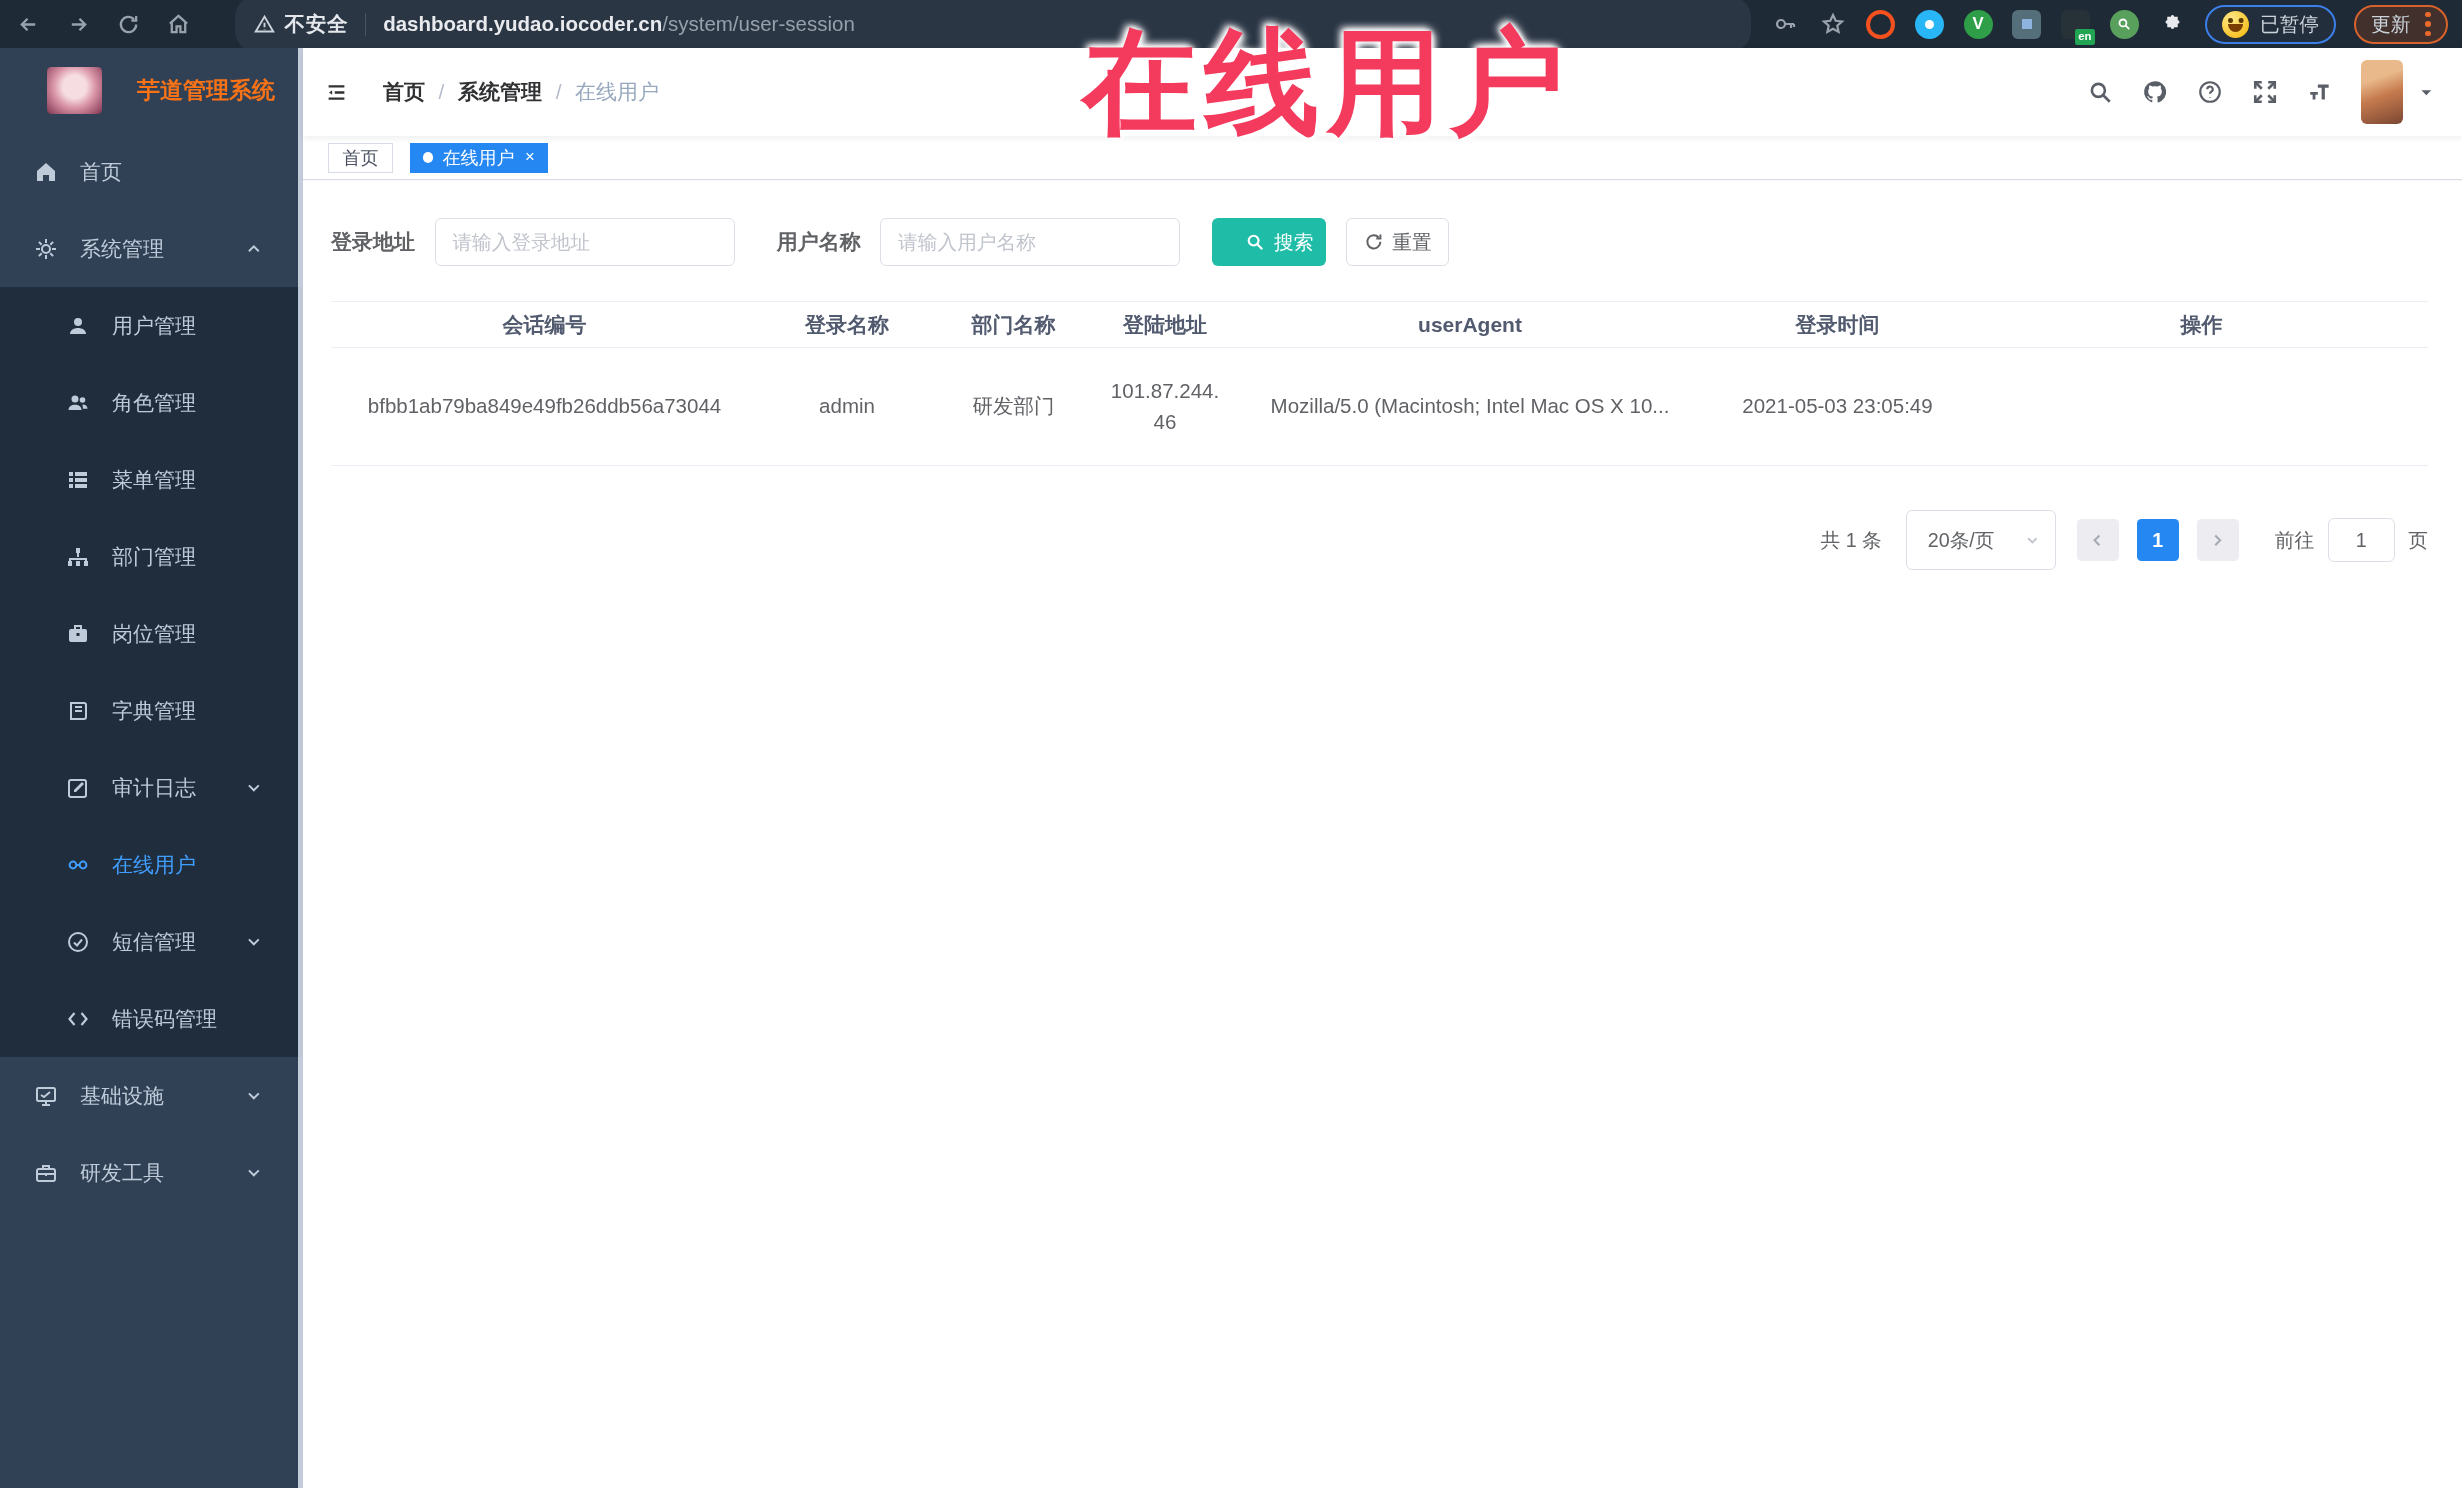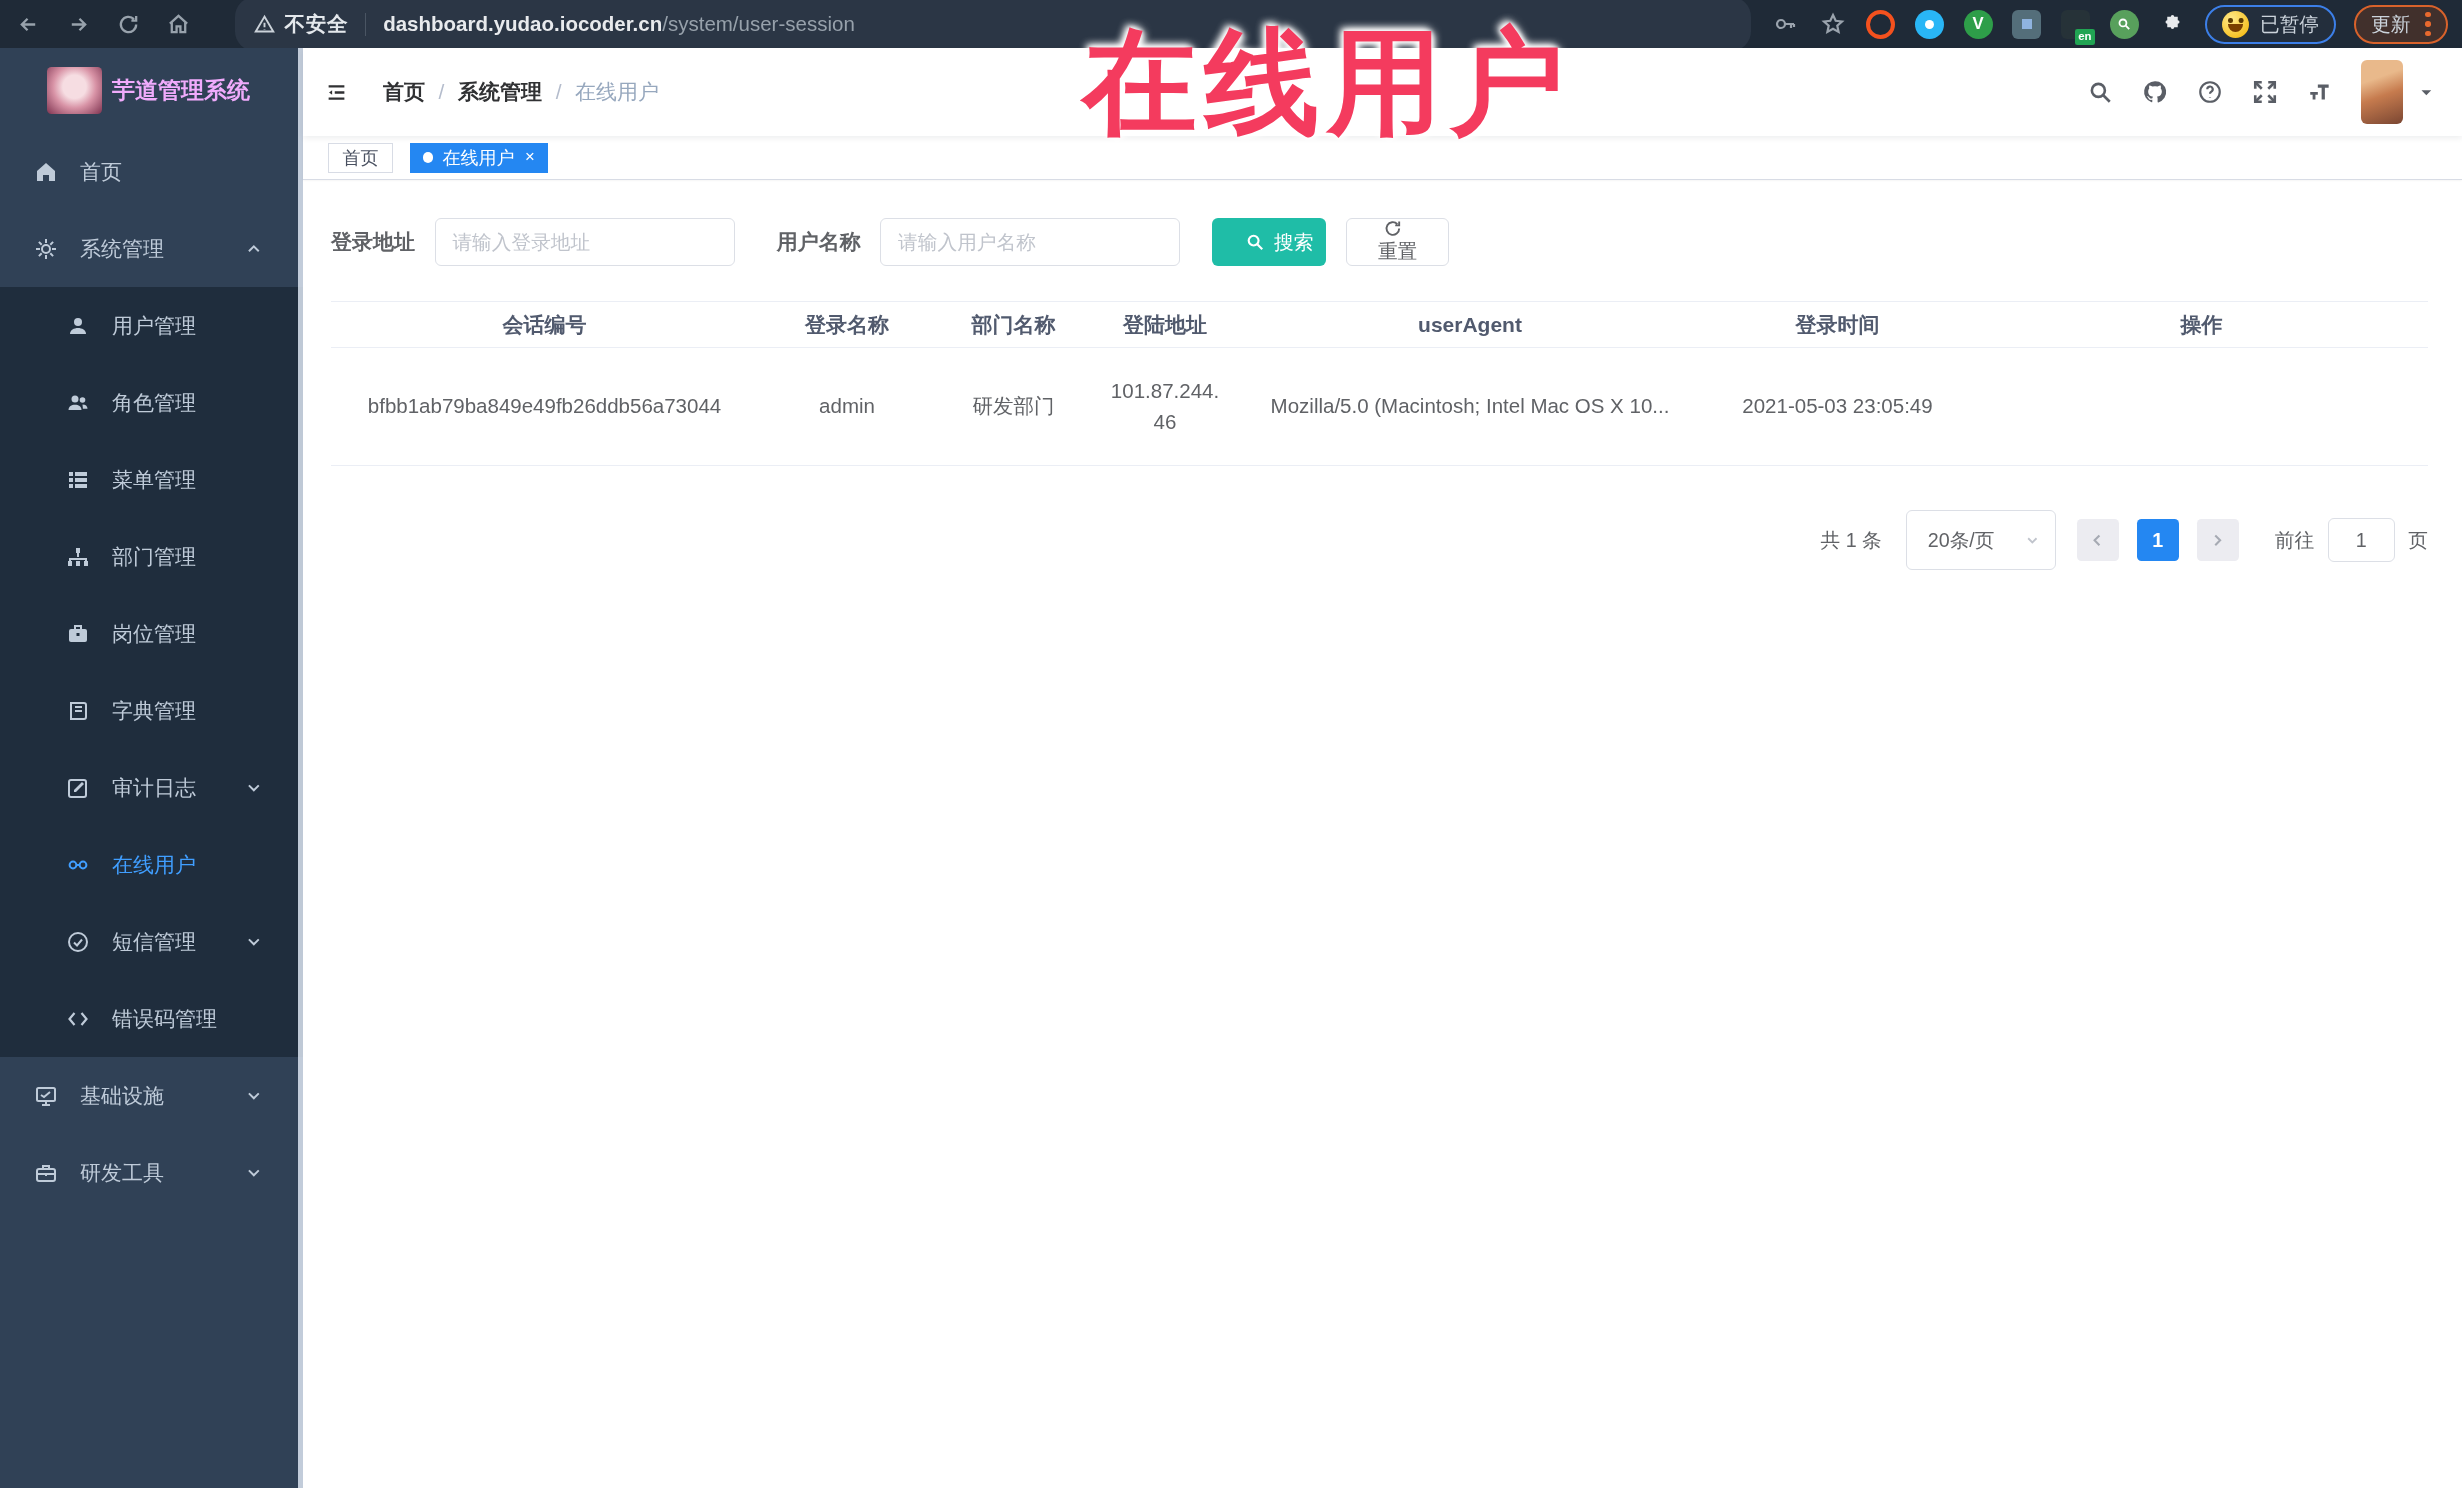--- a/index.html
+++ b/index.html
@@ -29,21 +29,21 @@
   .cap-label { color:#CBD3DB; font-size:19.7px; }
   .dots3 { width:6px; margin-left:15px; display:flex; flex-direction:column; gap:4.5px; }
   .dots3 i { width:5.3px; height:5.3px; border-radius:50%; background:#E8692E; }
 
   
   .app { position:absolute; top:48px; left:0; right:0; bottom:0; display:flex; }
   .sidebar { width:303px; background:#304156; position:relative; flex:0 0 auto; }
   .side-scroll { position:absolute; top:0; right:0; width:5.3px; height:100%; background:#DCE5F1; opacity:.85; }
   .logo-row { height:85px; display:flex; align-items:center; padding-left:47px; }
   .logo-img { width:55px; height:47px; border-radius:4.5px; background:radial-gradient(circle at 50% 42%, #F6DDE2 0 30%, #D893A6 55%, #7E3350 100%); flex:0 0 auto; }
-  .logo-title { color:#f0abfc; font-size:23px; font-weight:600; margin-left:10px; white-space:nowrap; }
+  .logo-title { color:#f97316; font-size:23px; font-weight:600; margin-left:35px; white-space:nowrap; }
   .menu-item { height:77px; display:flex; align-items:center; padding-left:32px; color:#BFCBD9; font-size:21px; cursor:pointer; position:relative; }
   .menu-item .mi { width:27px; height:27px; margin-right:21px; display:flex; align-items:center; justify-content:center; flex:0 0 auto; }
   .menu-item .mi svg { width:24px; height:24px; }
   .submenu { background:#1F2D3D; }
   .submenu .menu-item { padding-left:64px; }
   .menu-item.active { color:#409EFF; }
   .chev { position:absolute; right:39px; width:19.7px; height:19.7px; color:#BFCBD9; }
 
   .main { flex:1; display:flex; flex-direction:column; min-width:0; background:#fff; }
 
@@ -70,21 +70,21 @@
   
   .content { padding:38px 34px 0 28px; }
   .filter-row { display:flex; align-items:center; }
   .f-label { font-size:21px; font-weight:700; color:#606266; margin-right:19.7px; white-space:nowrap; }
   .f-input { width:300px; height:48px; border:1.5px solid #DCDFE6; border-radius:6px; font-size:19.7px; color:#606266; padding:0 16.7px; outline:none; font-family:"Liberation Sans",sans-serif; }
   .f-input::placeholder { color:#C0C4CC; }
   .gap56 { width:42px; }
   .btn { height:48px; border-radius:6px; display:flex; align-items:center; justify-content:center; font-size:19.7px; cursor:pointer; border:1.5px solid transparent; }
   .btn svg { width:19.7px; height:19.7px; margin-right:9px; }
   .btn-search { background:#1FBDA7; color:#fff; width:114px; margin-left:32px;padding-left:20px; }
-  .btn-reset { background:#fff; color:#606266; border-color:#DCDFE6; width:103px; margin-left:19.7px;flex-direction:column; }
+  .btn-reset { background:#fff; color:#606266; border-color:#DCDFE6; width:103px; margin-left:19.7px; }
 
   .table { margin-top:35px; width:2097px; }
   .t-head, .t-row { display:grid; grid-template-columns:427px 178px 155px 148px 462px 273px 455px; align-items:center; }
   .t-head { border-top:1.5px solid #EBEEF5; border-bottom:1.5px solid #EBEEF5; height:47px; }
   .th { font-size:21px; font-weight:700; color:#515A6E; text-align:center; }
   .t-row { height:118px; border-bottom:1.5px solid #EBEEF5; }
   .td { font-size:20.5px; color:#606266; text-align:center; line-height:1.5; overflow:hidden; }
   .td.ua { white-space:nowrap; text-overflow:ellipsis; }
   .action-link { color:#1FBDA7; font-size:19.7px; display:inline-flex; align-items:center; gap:6px; cursor:pointer; }
   .action-link svg { width:18px; height:18px; }

